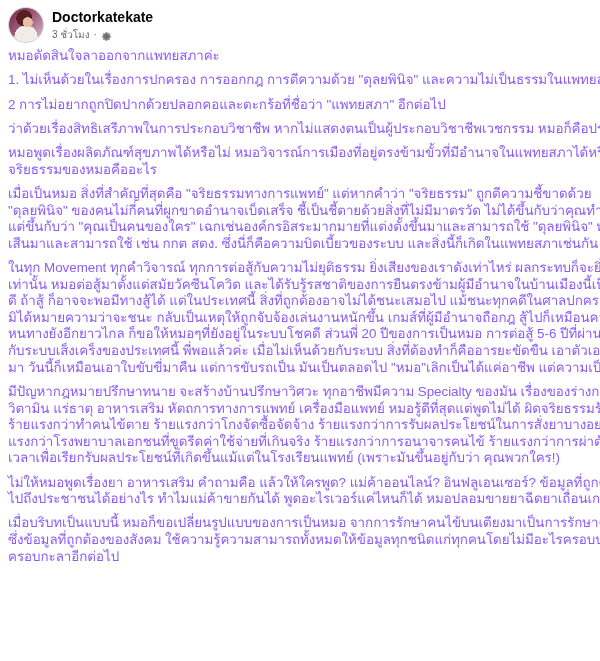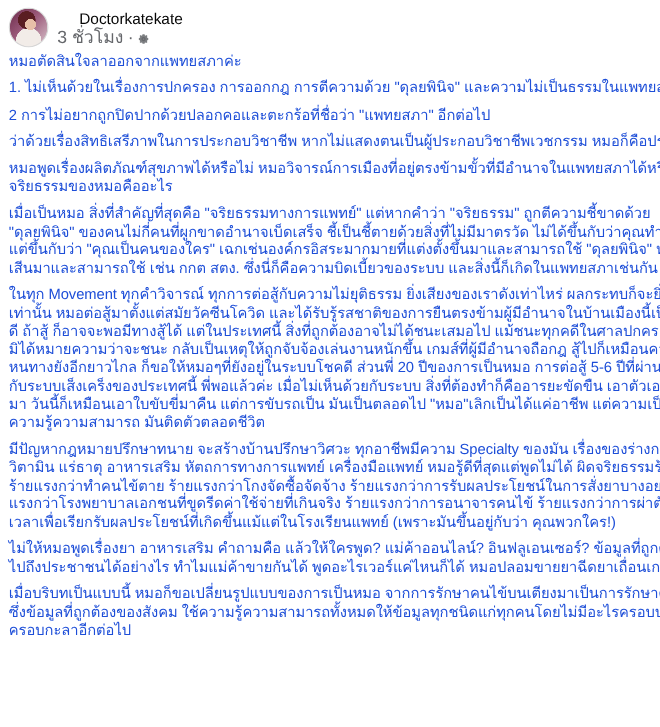--- a/index.html
+++ b/index.html
@@ -41,47 +41,46 @@
       border: 1px solid #d6d6d6;
       box-sizing: border-box;
       flex-shrink: 0;
     }
     .meta {
       display: flex;
       flex-direction: column;
       justify-content: center;
     }
     .author {
-      font-weight: 400;
+      font-weight: 700;
       font-size: 14px;
       line-height: 17px;
       color: #050505;
-      margin-left: 20px;
     }
     .sub {
       display: flex;
-      align-items: center;
-      font-size: 16px;
+      align-items: flex-end;
+      font-size: 10px;
       line-height: 15px;
       color: #65676b;
       margin-top: 1px;
     }
     .dot {
       margin: 0 4px;
     }
     .globe {
       display: inline-block;
       width: 11px;
       height: 11px;
       color: #65676b;
     }
     .body {
       font-size: 13.4px;
       line-height: 16.6px;
-      color: #1d4ed8;
+      color: #8b5cf6;
       letter-spacing: -0.05px;
     }
     .para {
       margin: 0 0 7.7px 0;
     }
     .line {
       display: block;
       white-space: nowrap;
     }
   </style>
@@ -130,21 +129,20 @@
         <span class="line">เสีนมาและสามารถใช้ เช่น กกต สตง. ซึ่งนี่ก็คือความบิดเบี้ยวของระบบ และสิ่งนี้ก็เกิดในแพทยสภาเช่นกัน</span>
       </div>
       <div class="para">
         <span class="line">ในทุก Movement ทุกคำวิจารณ์ ทุกการต่อสู้กับความไม่ยุติธรรม ยิ่งเสียงของเราดังเท่าไหร่ ผลกระทบก็จะยิ่งแรง</span>
         <span class="line">เท่านั้น หมอต่อสู้มาตั้งแต่สมัยวัคซีนโควิด และได้รับรู้รสชาติของการยืนตรงข้ามผู้มีอำนาจในบ้านเมืองนี้เป็นอย่าง</span>
         <span class="line">ดี ถ้าสู้ ก็อาจจะพอมีทางสู้ได้ แต่ในประเทศนี้ สิ่งที่ถูกต้องอาจไม่ได้ชนะเสมอไป แม้ชนะทุกคดีในศาลปกครองก็</span>
         <span class="line">มิได้หมายความว่าจะชนะ กลับเป็นเหตุให้ถูกจับจ้องเล่นงานหนักขึ้น เกมส์ที่ผู้มีอำนาจถือกฎ สู้ไปก็เหมือนคว้าลม</span>
         <span class="line">หนทางยังอีกยาวไกล ก็ขอให้หมอๆที่ยังอยู่ในระบบโชคดี ส่วนพี่ 20 ปีของการเป็นหมอ การต่อสู้ 5-6 ปีที่ผ่านมา</span>
         <span class="line">กับระบบเส็งเคร็งของประเทศนี้ พี่พอแล้วค่ะ เมื่อไม่เห็นด้วยกับระบบ สิ่งที่ต้องทำก็คืออารยะขัดขืน เอาตัวเองออก</span>
         <span class="line">มา วันนี้ก็เหมือนเอาใบขับขี่มาคืน แต่การขับรถเป็น มันเป็นตลอดไป "หมอ"เลิกเป็นได้แค่อาชีพ แต่ความเป็นหมอ</span>
-        <span class="line">ความรู้ความสามารถ มันติดตัวตลอดชีวิต</span>
       </div>
       <div class="para">
         <span class="line">มีปัญหากฎหมายปรึกษาทนาย จะสร้างบ้านปรึกษาวิศวะ ทุกอาชีพมีความ Specialty ของมัน เรื่องของร่างกาย ยา</span>
         <span class="line">วิตามิน แร่ธาตุ อาหารเสริม หัตถการทางการแพทย์ เครื่องมือแพทย์ หมอรู้ดีที่สุดแต่พูดไม่ได้ ผิดจริยธรรมร้ายแรง</span>
         <span class="line">ร้ายแรงกว่าทำคนไข้ตาย ร้ายแรงกว่าโกงจัดซื้อจัดจ้าง ร้ายแรงกว่าการรับผลประโยชน์ในการสั่งยาบางอย่าง ร้าย</span>
         <span class="line">แรงกว่าโรงพยาบาลเอกชนที่ขูดรีดค่าใช้จ่ายที่เกินจริง ร้ายแรงกว่าการอนาจารคนไข้ ร้ายแรงกว่าการผ่าตัดนอก</span>
         <span class="line">เวลาเพื่อเรียกรับผลประโยชน์ที่เกิดขึ้นแม้แต่ในโรงเรียนแพทย์ (เพราะมันขึ้นอยู่กับว่า คุณพวกใคร!)</span>
       </div>
       <div class="para">
         <span class="line">ไม่ให้หมอพูดเรื่องยา อาหารเสริม คำถามคือ แล้วให้ใครพูด? แม่ค้าออนไลน์? อินฟลูเอนเซอร์? ข้อมูลที่ถูกต้องจะ</span>

